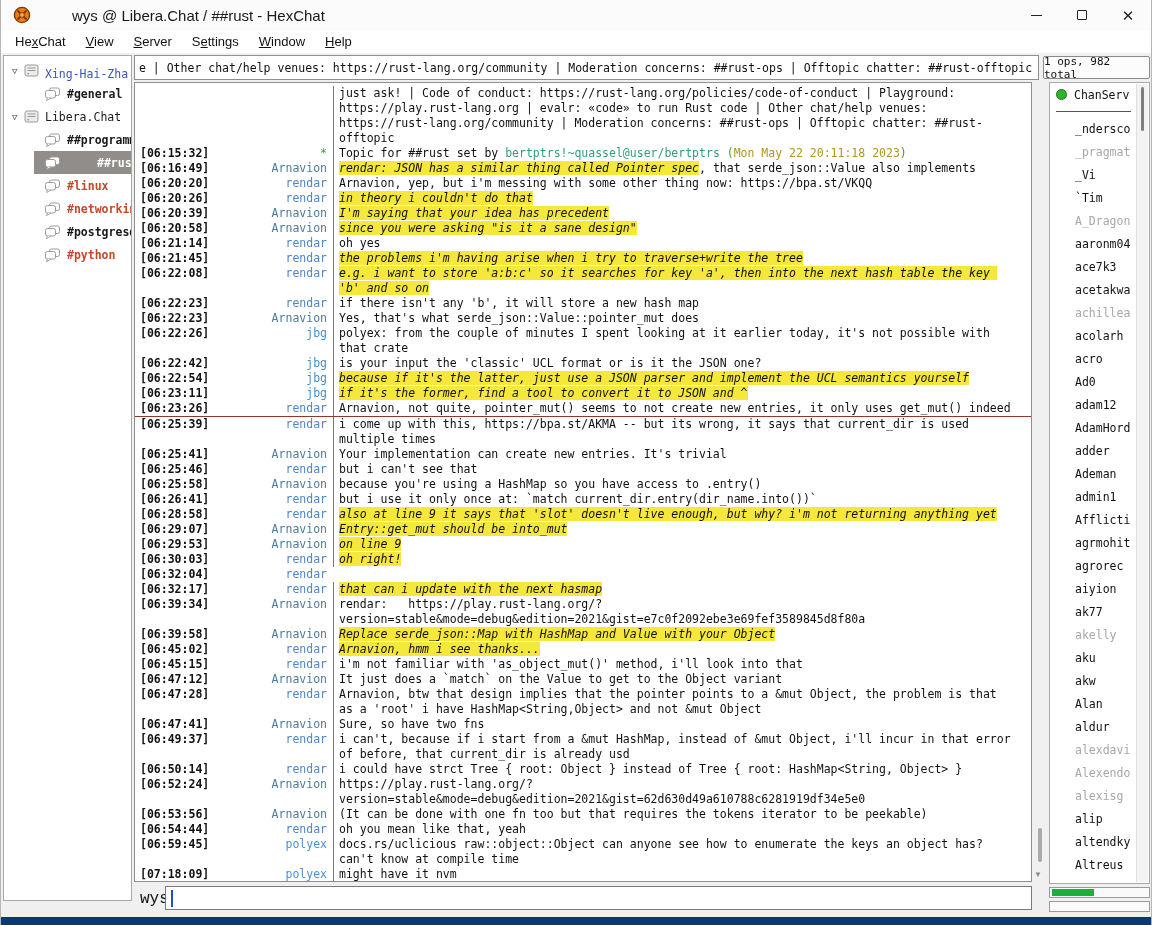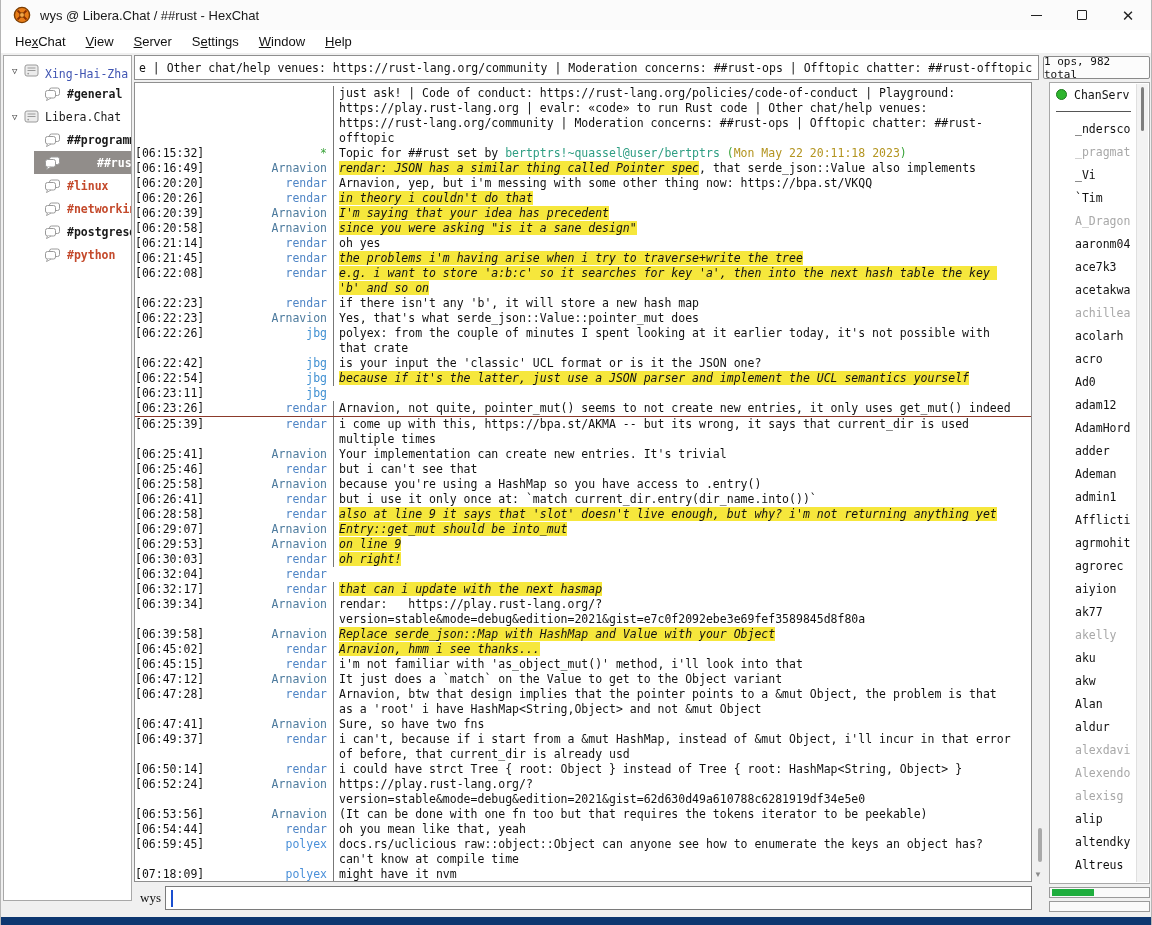--- a/index.html
+++ b/index.html
@@ -4,21 +4,21 @@
 <style>
   * { margin:0; padding:0; box-sizing:border-box; }
   html,body { width:1152px; height:925px; overflow:hidden; }
   body { background:#f0f0f0; font-family:"Liberation Sans", sans-serif; position:relative;
          border-left:1px solid #b5b5b5; border-right:1px solid #b5b5b5; }
 
   
   .titlebar { position:absolute; top:0; left:0; right:0; height:30px; background:#fbfbfb;
               display:flex; align-items:center; }
   .app-icon { width:18px; height:18px; margin:0 9px 0 12px; flex:0 0 auto; }
-  .title-text { font-size:13px; color:#191919; }
+  .title-text { font-size:15px; color:#191919;margin-left:32px; }
   .win-controls { margin-left:auto; display:flex; height:30px; }
   .win-btn { width:46px; height:30px; display:flex; align-items:center; justify-content:center; }
   .glyph-min { width:11px; height:1px; background:#222; }
   .glyph-max { width:10px; height:10px; border:1.2px solid #222; border-radius:1px; }
   .glyph-close { font-size:15px; color:#222; line-height:1; }
 
   
   .menubar { position:absolute; top:30px; left:0; right:0; height:23px; background:#ffffff;
              display:flex; align-items:center; padding-left:4px; }
   .menu-item { font-size:13px; color:#111; padding:2px 10px; }
@@ -45,21 +45,21 @@
   .tree-arrow { font-size:9px; color:#444; width:12px; flex:0 0 auto; }
   .tree-ico { flex:0 0 auto; margin-right:6px; display:inline-flex; }
   .tree-label { overflow:hidden; }
 
   
   .chat-panel { position:absolute; top:82px; left:133px; width:898px; height:800px;
                 background:#fff; border:1px solid #8f8f8f; overflow:hidden;
                 font-family:"DejaVu Sans Mono", monospace; font-size:11.5px; line-height:15px;
                 color:#111; padding-top:3px; }
   .msg-row { display:grid; grid-template-columns:74px 124px 1fr; }
-  .m-ts { white-space:nowrap; }
+  .m-ts { padding-left:5px; white-space:nowrap;font-weight:bold; }
   .m-nick { text-align:right; padding-right:6px; white-space:nowrap; overflow:hidden; }
   .m-text { border-left:1px solid #777; padding:0 14px 0 5px;
             white-space:pre-wrap; overflow-wrap:anywhere; }
   .hl { background:#f6e73c;font-style:italic; }
   .marker-line { border-top:1px solid #8b3a2a; height:0; }
 
   .chat-scrollbar { position:absolute; top:82px; left:1032px; width:14px; height:800px;
                     background:#f0f0f0; }
   .chat-thumb { position:absolute; left:5px; width:4px; bottom:20px; height:34px;
                 background:#a9a9a9; border-radius:2px; }
@@ -76,21 +76,21 @@
             border:1px solid #1d7a1d; margin-right:7px; flex:0 0 auto; }
   .user-row.away { color:#a8a8a8; }
   .user-sep { border-top:1px solid #555; margin:5px 18px 5px 6px; }
   .user-scrollbar { position:absolute; top:1px; right:1px; bottom:1px; width:12px;
                     background:#f3f3f3; border-left:1px solid #e0e0e0; }
   .user-thumb { position:absolute; top:3px; left:4px; width:3px; height:44px;
                 background:#7f7f7f; border-radius:2px; }
 
   
   .nick-label { position:absolute; top:890px; left:139px;
-                font-family:Liberation Serif, serif; font-size:13px; color:#111; }
+                font-family:Liberation Mono, monospace; font-size:16px; color:#111; }
   .input-wrap { position:absolute; top:886px; left:164px; width:867px; height:24px;
                 background:#fff; border:1px solid #7a7a7a; }
   .input-field { width:100%; height:100%; border:none; outline:none; background:transparent;
                  font-family:"DejaVu Sans Mono", monospace; font-size:11.5px; padding-left:6px; }
   .input-caret { position:absolute; left:5px; top:3px; width:1.5px; height:17px; background:#1a4fd0; }
 
   
   .meters { position:absolute; top:887px; left:1048px; width:101px; }
   .meter { height:11px; border:1px solid #9a9a9a; background:#fafafa; margin-bottom:3px; position:relative; }
   .meter-fill { position:absolute; left:2px; top:1px; bottom:1px; background:#1fae3e; }
@@ -303,20 +303,21 @@
       <span class="m-text"><span>is your input the 'classic' UCL format or is it the JSON one?</span></span>
     </div>
     <div class="msg-row">
       <span class="m-ts">[06:22:54]</span>
       <span class="m-nick" style="color: rgb(64, 144, 210);">jbg</span>
       <span class="m-text"><span class="hl">because if it's the latter, just use a JSON parser and implement the UCL semantics yourself</span></span>
     </div>
     <div class="msg-row">
       <span class="m-ts">[06:23:11]</span>
       <span class="m-nick" style="color: rgb(64, 144, 210);">jbg</span>
+      <span class="m-text"><span class="hl">if it's the former, find a tool to convert it to JSON and ^</span></span>
     </div>
     <div class="msg-row">
       <span class="m-ts">[06:23:26]</span>
       <span class="m-nick" style="color: rgb(80, 134, 198);">rendar</span>
       <span class="m-text"><span>Arnavion, not quite, pointer_mut() seems to not create new entries, it only uses get_mut() indeed</span></span>
     </div>
     <div class="marker-line"></div>
     <div class="msg-row">
       <span class="m-ts">[06:25:39]</span>
       <span class="m-nick" style="color: rgb(80, 134, 198);">rendar</span>

